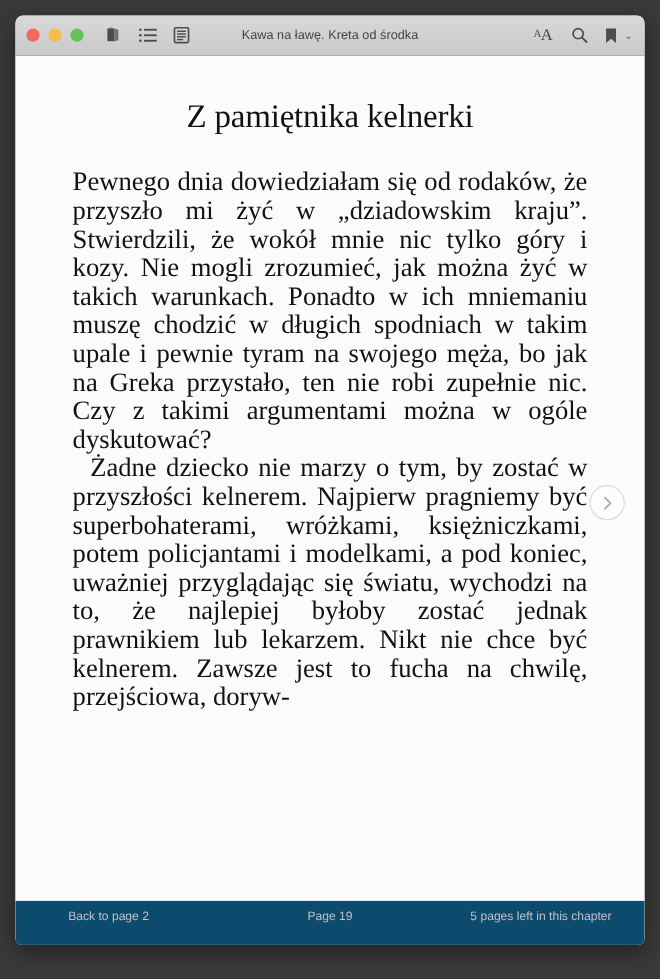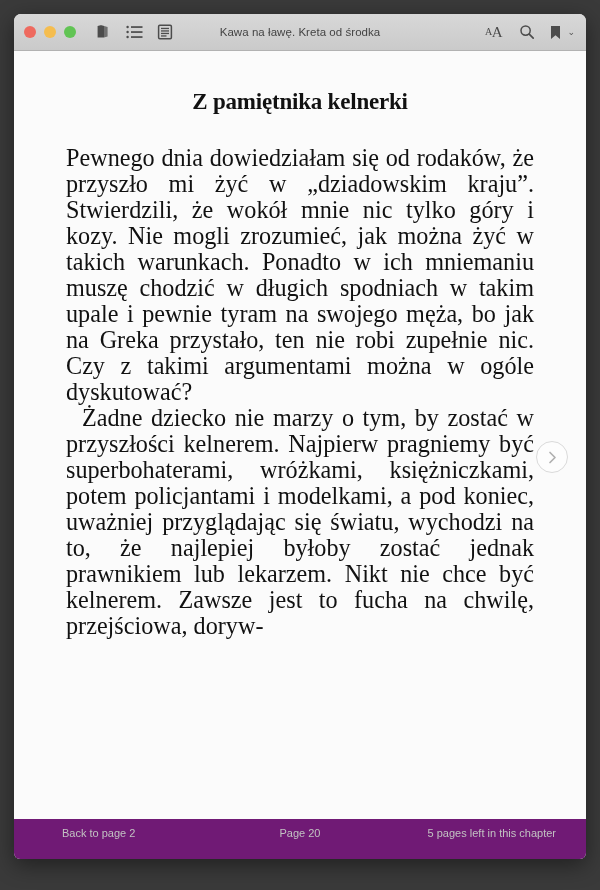--- a/index.html
+++ b/index.html
@@ -110,22 +110,22 @@
   #book-text {
     position: absolute;
     left: 52px;
     top: 18px;
     width: 468px;
     font-family: "Liberation Serif", "DejaVu Serif", serif;
     color: #111;
   }
 
   #chapter-title {
-    font-size: 23px;
-    font-weight: bold;
+    font-size: 30px;
+    font-weight: normal;
     text-align: center;
     margin: 20px 0 30px 0;
     letter-spacing: -0.2px;
   }
 
   .para {
     font-size: 24.2px;
     line-height: 26px;
     text-align: justify;
     text-justify: inter-word;
@@ -148,21 +148,21 @@
     align-items: center;
     justify-content: center;
     color: #b4b4b4;
     cursor: pointer;
   }
 
   
   #footer {
     flex: 0 0 40px;
     height: 40px;
-    background: #701a75;
+    background: #0c4a6e;
     position: relative;
     font-size: 11px;
     color: #c2c2c2;
   }
   #footer > div {
     position: absolute;
     top: 8px;
     white-space: nowrap;
   }
   #back-to-page { left: 48px; cursor: pointer; }
@@ -242,17 +242,17 @@
 
     <div id="next-page-btn">
       <svg width="9" height="13" viewBox="0 0 9 13">
         <polyline points="2,1.5 7,6.5 2,11.5" fill="none" stroke="#b0b0b0" stroke-width="1.7" stroke-linecap="round" stroke-linejoin="round"></polyline>
       </svg>
     </div>
   </div>
 
   <div id="footer">
     <div id="back-to-page">Back to page 2</div>
-    <div id="page-number">Page 20</div>
+    <div id="page-number">Page 19</div>
     <div id="pages-left">5 pages left in this chapter</div>
   </div>
 
 </div>
 
 </body></html>

